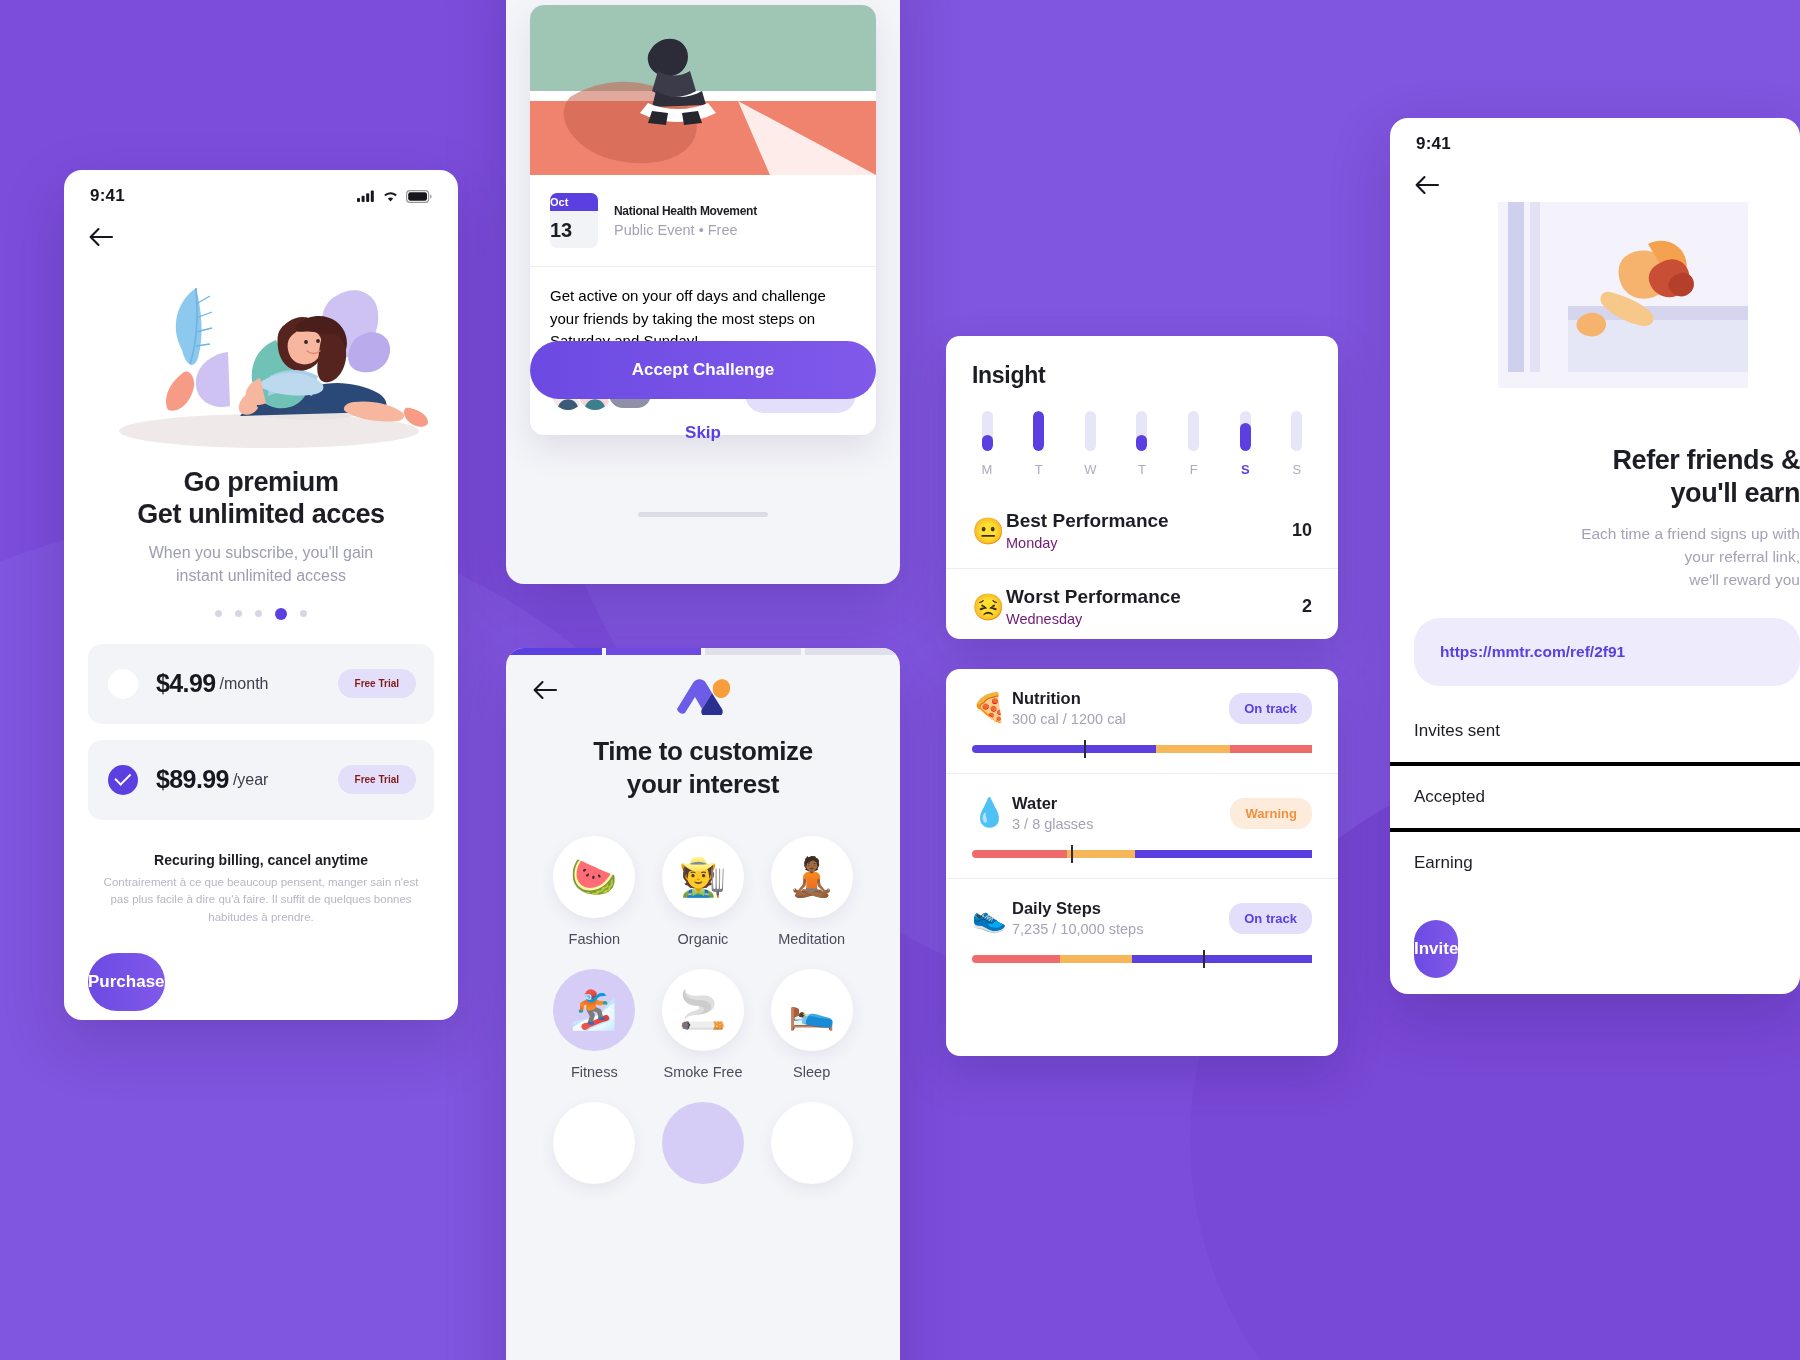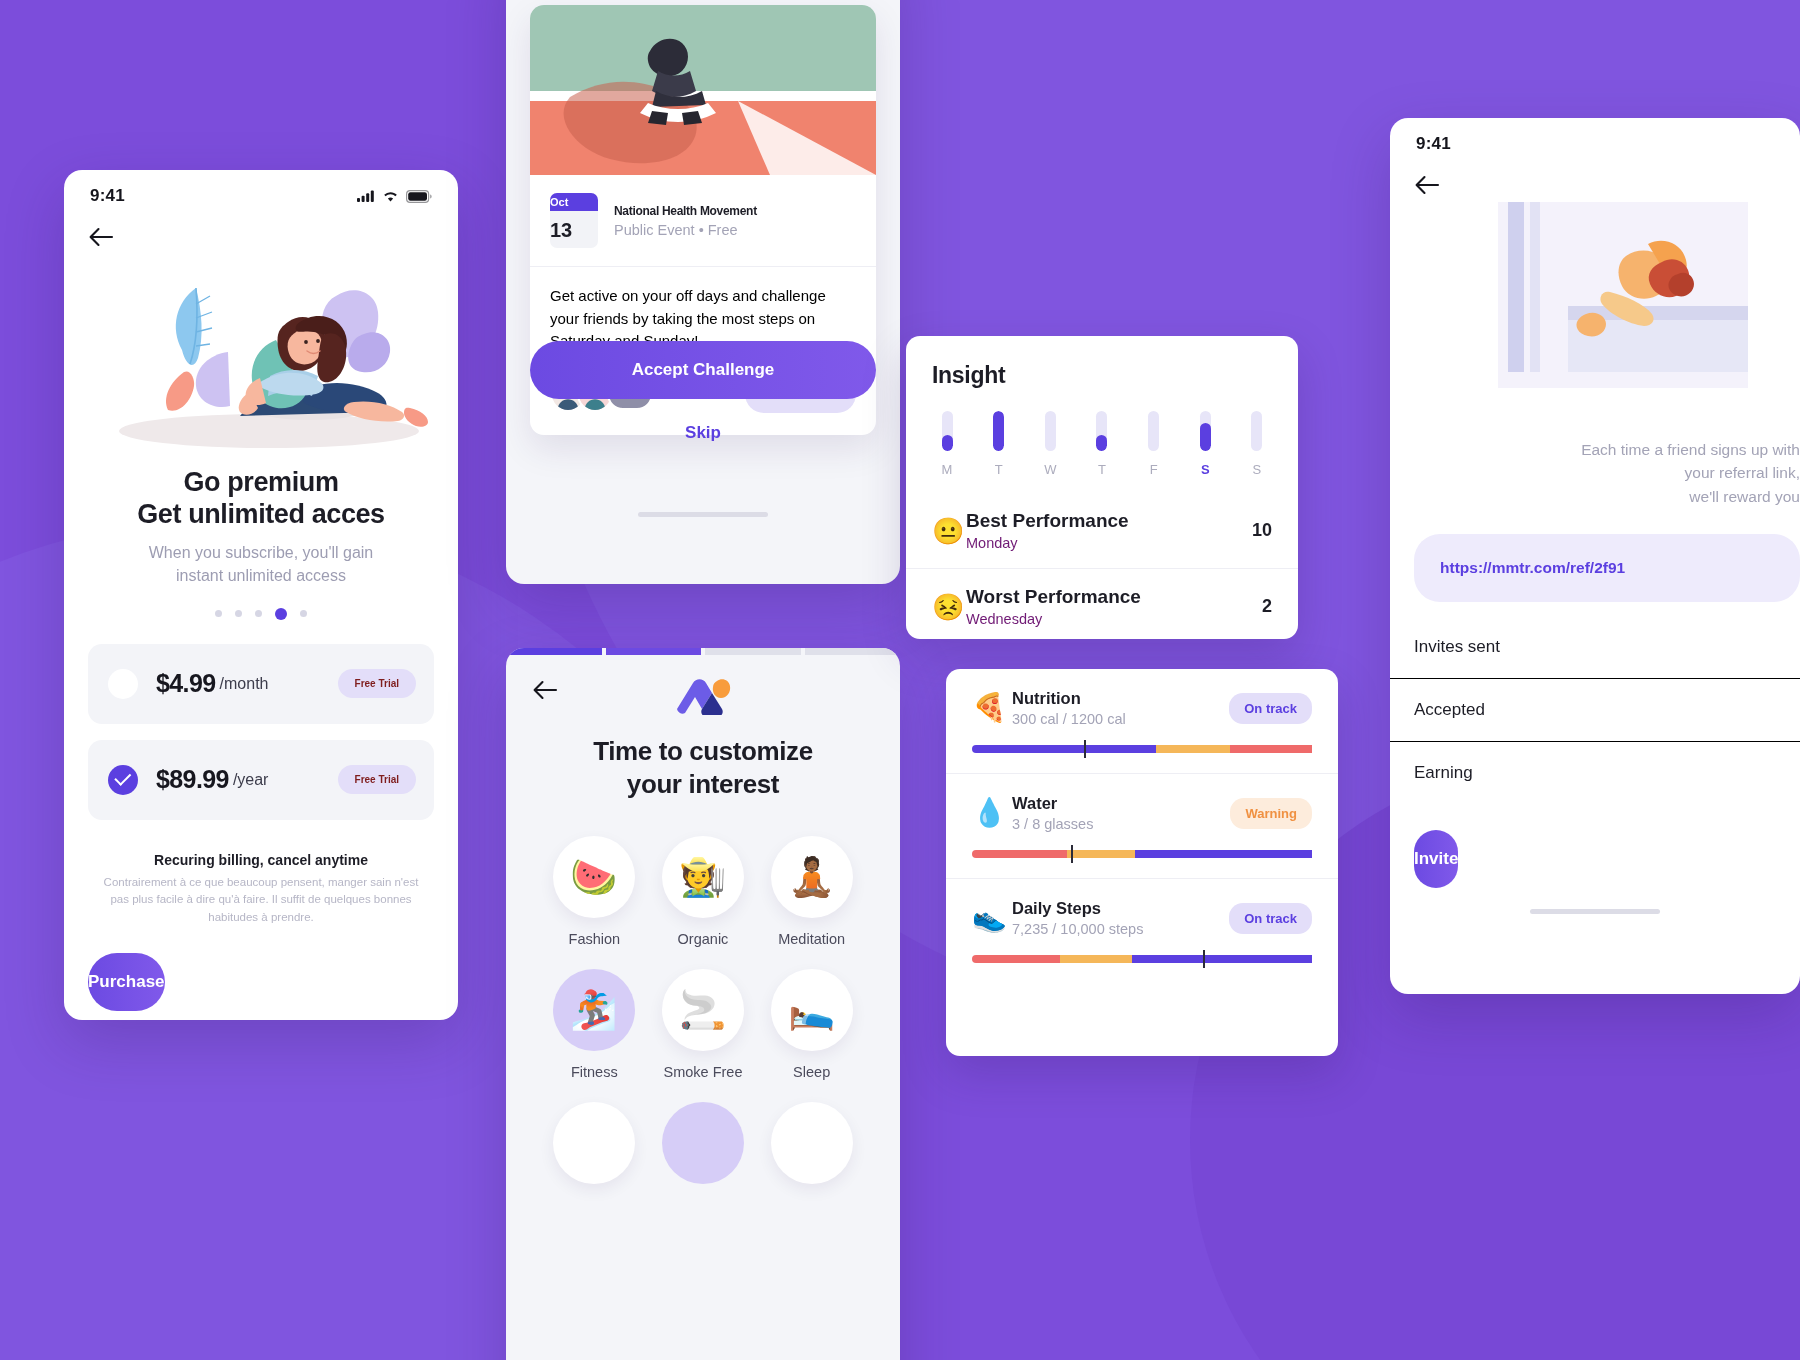--- a/index.html
+++ b/index.html
@@ -167,21 +167,21 @@
   .interest-circle {
     width: 82px; height: 82px; border-radius: 50%;
     background: #ffffff; display: flex; align-items: center; justify-content: center;
     font-size: 38px; line-height: 1;
     box-shadow: 0 6px 16px rgba(45,20,90,.07);
   }
   .interest-item.selected .interest-circle { background: #d6cdf7; box-shadow: none; }
   .interest-label { margin-top: 13px; font-size: 14.5px; color: #4b4b5c; }
 
   
-  #card-insight { left: 906px; top: 336px; width: 392px; height: 303px; }
+  #card-insight { left: 946px; top: 336px; width: 392px; height: 303px; }
   .insight-title { font-size: 23px; font-weight: 700; color: #1d1d26; padding: 26px 26px 0 26px; letter-spacing: -.3px; }
   .week { display: flex; justify-content: space-between; padding: 22px 26px 0 26px; }
   .daycol { display: flex; flex-direction: column; align-items: center; width: 30px; }
   .bartrack {
     width: 11px; height: 40px; border-radius: 6px; background: #e7e5f8;
     position: relative; overflow: hidden;
   }
   .barfill { position: absolute; left: 0; right: 0; bottom: 0; background: #5b3fe0; border-radius: 6px; }
   .daylabel { margin-top: 11px; font-size: 13px; color: #acacbd; }
   .daylabel.on { color: #5b3fe0; font-weight: 700; }
@@ -221,21 +221,21 @@
   .refer-title {
     text-align: right; font-size: 27px; font-weight: 700; color: #1d1d26;
     line-height: 1.22; letter-spacing: -.4px; padding: 18px 0 0 0; margin-right: 0;
   }
   .refer-sub { text-align: right; font-size: 15.5px; line-height: 1.5; color: #a3a3b6; margin-top: 12px; }
   .refer-link {
     margin: 26px 0 0 24px; height: 68px; border-radius: 26px;
     background: #eeebfc; display: flex; align-items: center; padding-left: 26px;
     color: #5b3fe0; font-size: 15.5px; font-weight: 700;
   }
-  .refer-stat { padding: 21px 0 21px 24px; font-size: 17px; color: #1d1d26; border-bottom: 1px solid #000000; }
+  .refer-stat { padding: 21px 0 21px 24px; font-size: 17px; color: #1d1d26; border-bottom: 4px solid #000000; }
   .invite-btn {
     margin: 26px 0 0 24px; height: 58px; border-radius: 29px;
     background: linear-gradient(90deg,#6c4ae2 0%,#8059ea 100%);
     color: #fff; font-size: 17px; font-weight: 700;
     display: flex; align-items: center; justify-content: center;
     border: none; cursor: pointer;
   }
 </style>
 </head>
 <body>
@@ -595,20 +595,24 @@
       <path d="M178 120h180v56H178z" fill="#e6e7f6"></path>
       <path d="M178 110h180v14H178z" fill="#d5d6ee"></path>
       <path d="M236 60c14-10 34-6 42 8 6 12 0 26-12 32s-28 2-34-10 -4-24 4-30z" fill="#f6b36d"></path>
       <path d="M258 48c16-8 34 0 38 16 3 12-4 22-14 24l-24-40z" fill="#f5a24e"></path>
       <path d="M272 66c10-6 22-2 26 8s-2 22-12 26-22-2-26-12 2-18 12-22z" fill="#c94e36"></path>
       <path d="M288 78c8-4 16 2 16 10s-8 14-16 12-12-10-8-16c2-4 5-5 8-6z" fill="#b4402c"></path>
       <path d="M220 96c16 4 34 12 42 22 4 6 0 12-8 12-16-2-34-12-42-22-4-6 0-14 8-12z" fill="#f6c98a"></path>
       <path d="M196 118c10-4 20 2 20 10s-8 14-18 12-14-10-10-16c2-3 5-5 8-6z" fill="#f6b36d"></path>
     </svg>
 
+    <div class="refer-title">
+      <div>Refer friends &amp;</div>
+      <div>you'll earn</div>
+    </div>
     <div class="refer-sub">
       <div>Each time a friend signs up with</div>
       <div>your referral link,</div>
       <div>we'll reward you</div>
     </div>
 
     <div class="refer-link">https://mmtr.com/ref/2f91</div>
 
     <div style="margin-top:14px;">
       <div class="refer-stat">Invites sent</div>

